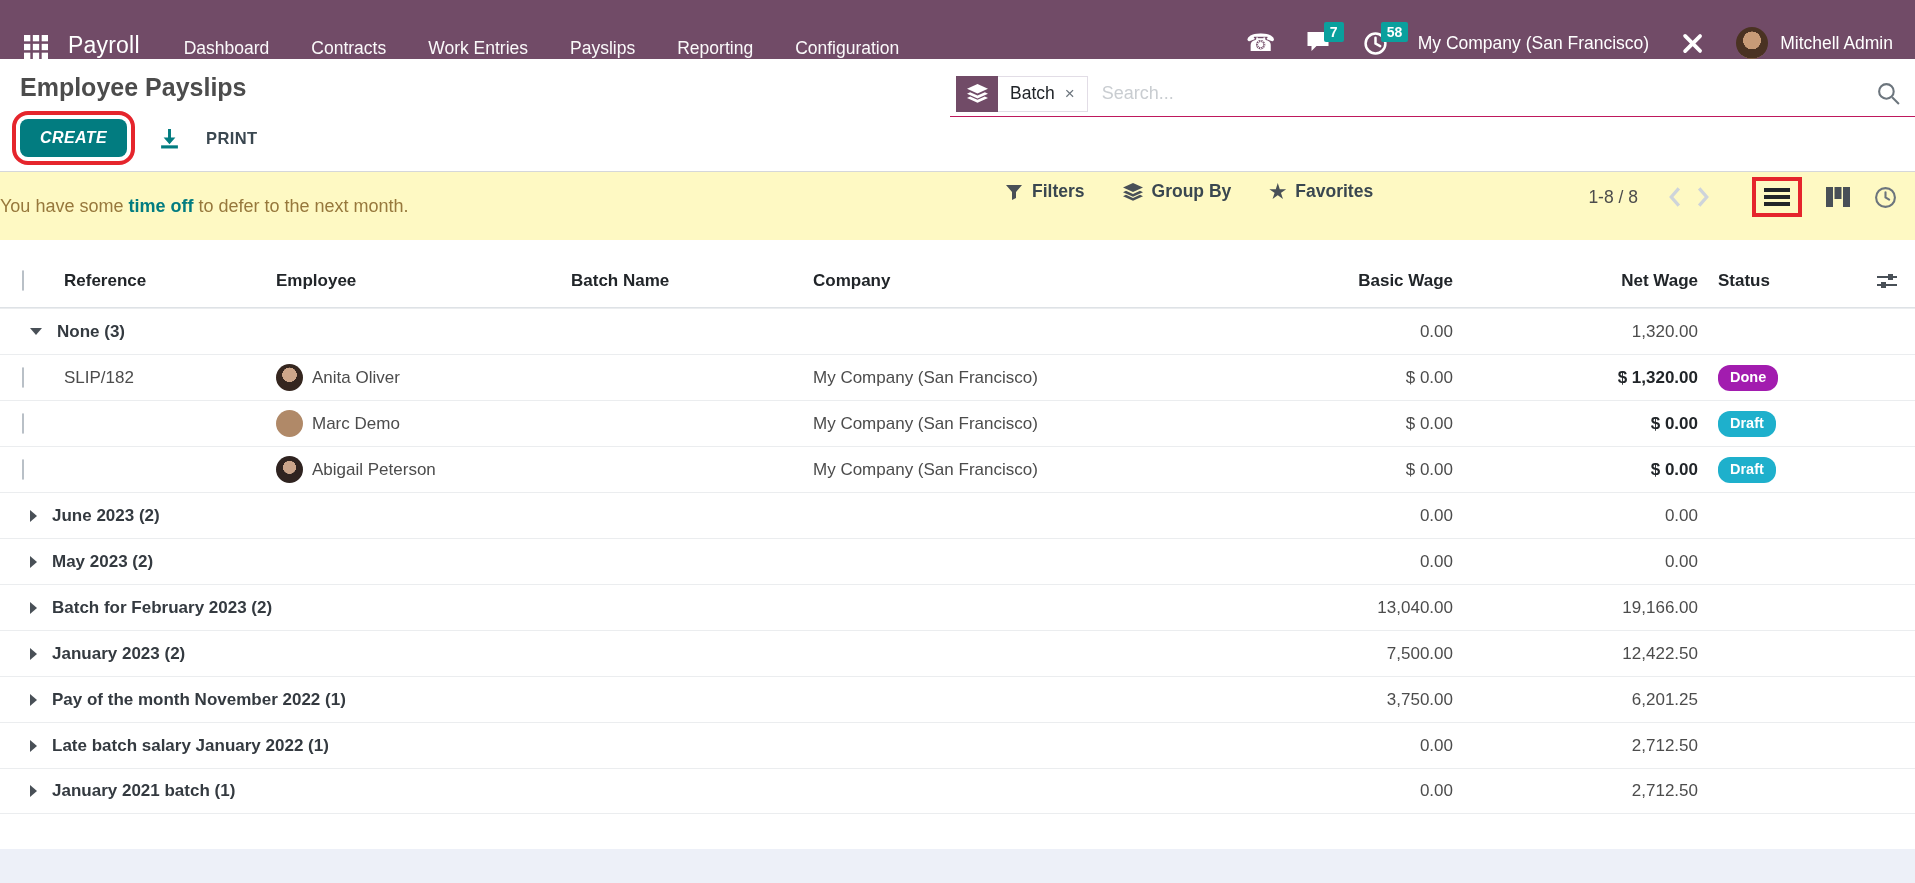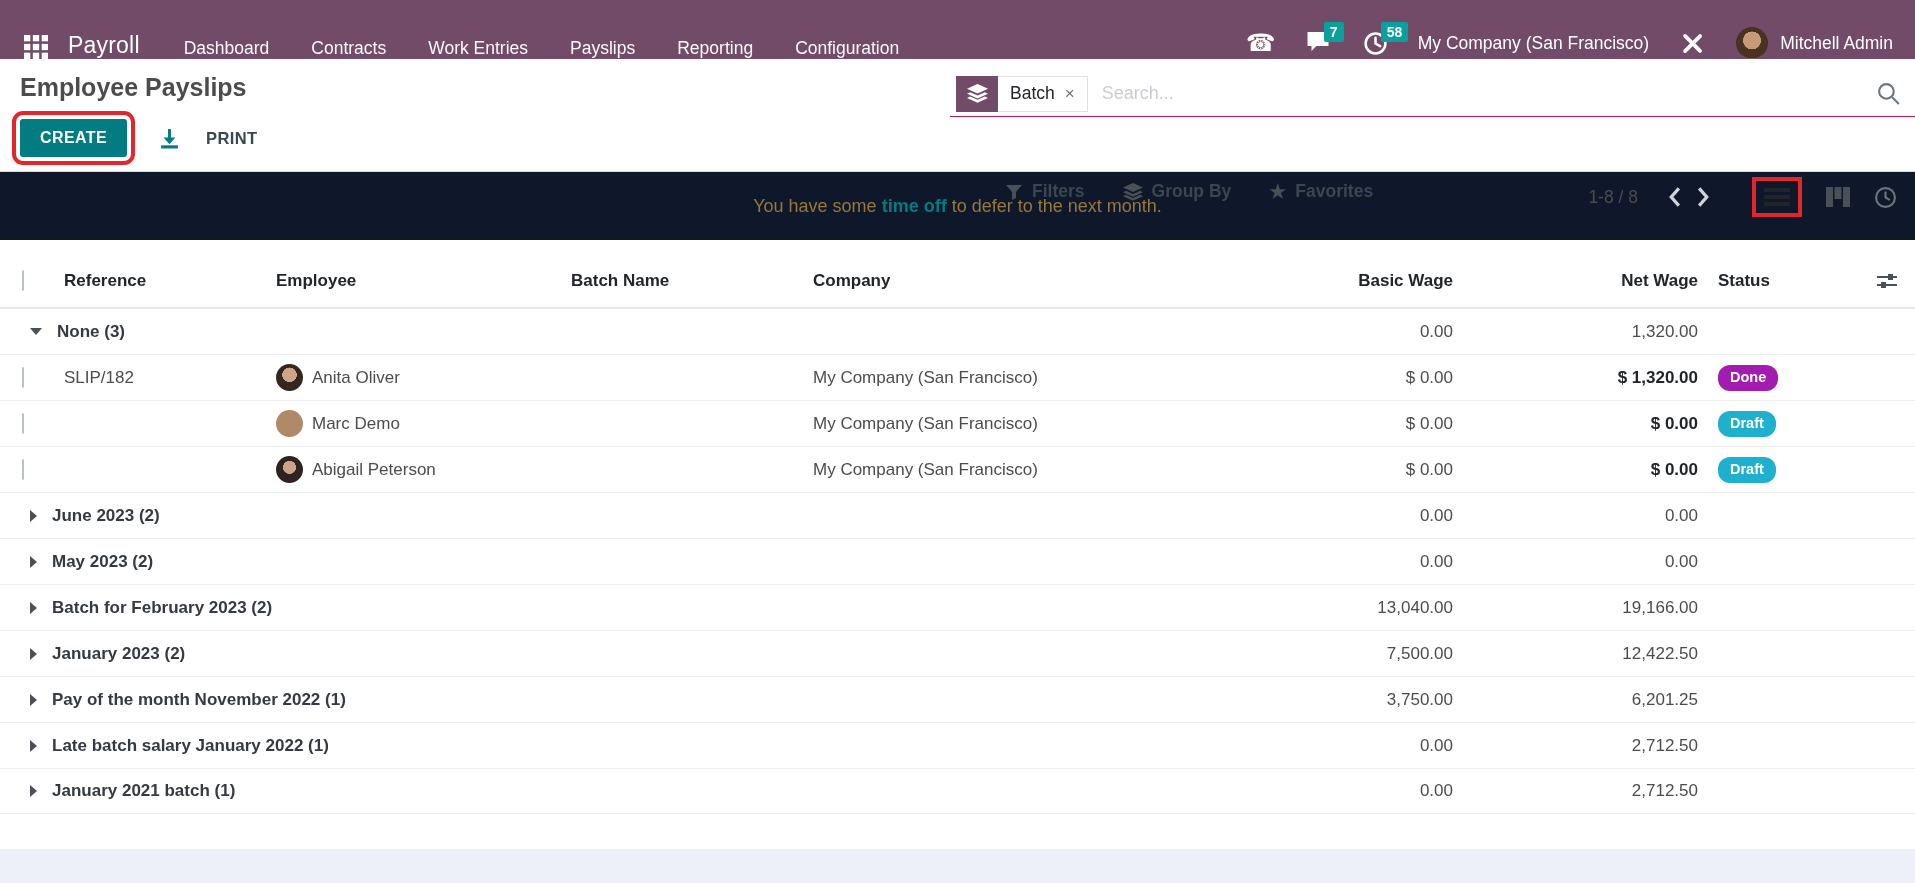--- a/index.html
+++ b/index.html
@@ -33,21 +33,21 @@
   .av-marc   { background: radial-gradient(circle at 50% 38%, #dcb astro90 0 10%, #d9b38c 0 34%, #b98f56 35% 58%, #8a969c 59%); }
   .av-abigail{ background: radial-gradient(circle at 50% 42%, #caa48a 0 31%, #2f2320 32%); }
 
   
   .control-panel { position:relative; height:113px; border-bottom:1px solid #d5d7da; background:#fff; }
   .page-title { position:absolute; left:20px; top:14px; font-size:25px; color:#4c4c4c; }
   .cp-buttons { position:absolute; left:20px; top:60px; display:flex; align-items:center; }
   .btn-create {
     background:#027c80; color:#fff; border:none; font-family:inherit;
     font-size:16px; font-weight:700; letter-spacing:.4px; padding:10px 20px;
-    border-radius:3px; cursor:pointer; outline:4px solid #e5252c; outline-offset:4px;
+    border-radius:8px; cursor:pointer; outline:4px solid #e5252c; outline-offset:4px;font-style:italic;
   }
   .export-icon { margin-left:32px; cursor:pointer; display:flex; }
   .btn-print { margin-left:26px; background:none; border:none; font-family:inherit;
     font-size:16.5px; font-weight:600; letter-spacing:.4px; color:#3a4750; cursor:pointer; }
 
   .searchbar {
     position:absolute; left:950px; right:0; top:12px; height:46px;
     display:flex; align-items:center; border-bottom:1px solid #be185d;
   }
   .facet { display:flex; align-items:stretch; height:36px; margin-left:6px; cursor:pointer; }
@@ -66,21 +66,21 @@
   .star-glyph { font-size:19px; color:#495057; line-height:19px; }
 
   .cp-pager-row { position:absolute; right:0; top:118px; display:flex; align-items:center; padding-right:18px; }
   .pager-text { font-size:17.5px; color:#4c4c4c; margin-right:22px; }
   .pager-arrow { display:flex; padding:0 8px; cursor:pointer; }
   .view-switcher { display:flex; align-items:center; gap:24px; margin-left:34px; }
   .view-btn { display:flex; cursor:pointer; }
   .view-btn.active-annotated { border:4px solid #e5252c; padding:6px 8px; }
 
   
-  .banner { height:68px; background:#0f172a; display:flex; align-items:center; justify-content:center;
+  .banner { height:68px; background:#fef9c3; display:flex; align-items:center; justify-content:flex-start;
     font-size:18px; color:#97783c; }
   .banner a { color:#027c80; font-weight:700; text-decoration:none; margin:0 5px; cursor:pointer; }
 
   
   .ptable { margin-top:14px; width:100%; font-size:17px; }
   .trow {
     display:grid;
     grid-template-columns:64px 212px 295px 242px 1fr 310px 245px 150px 55px;
     align-items:center; height:46px; border-top:1px solid #ebedef;
   }

